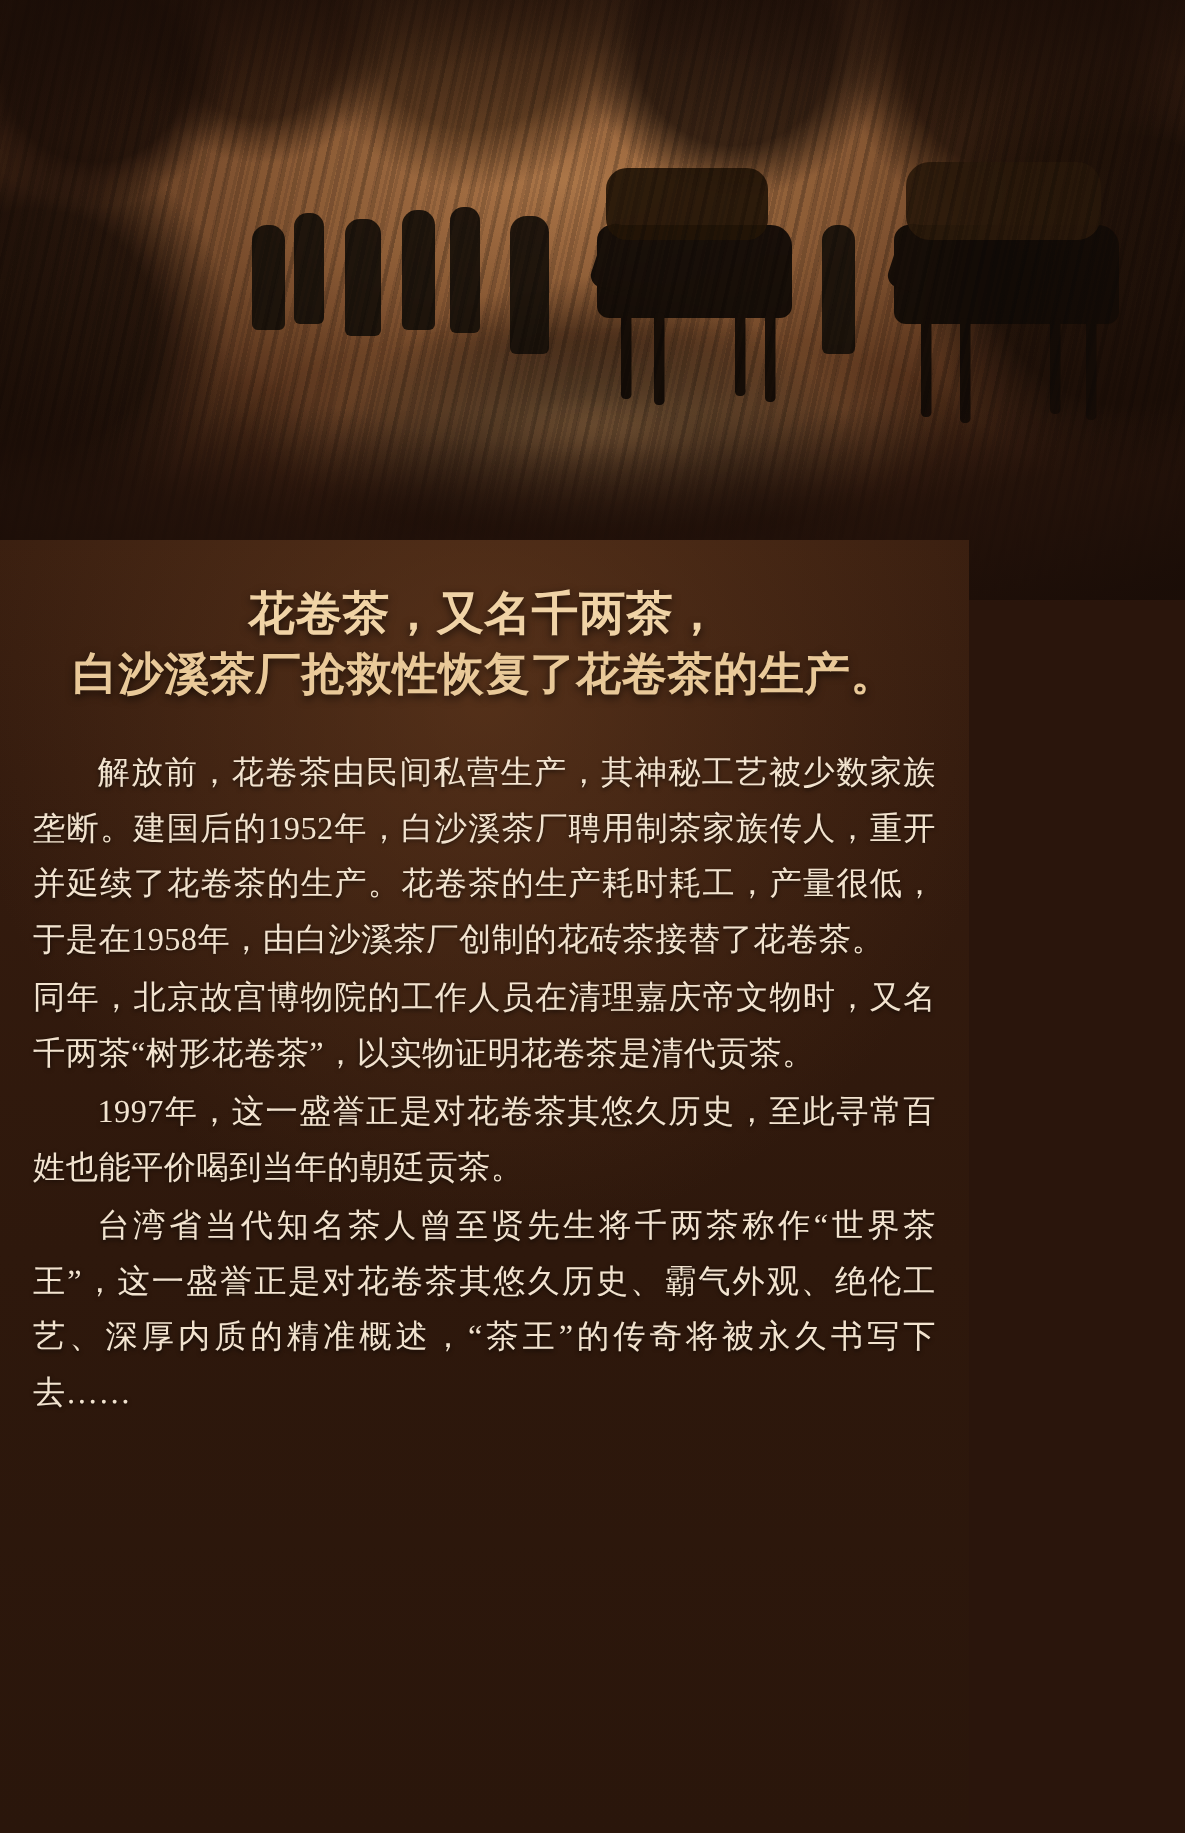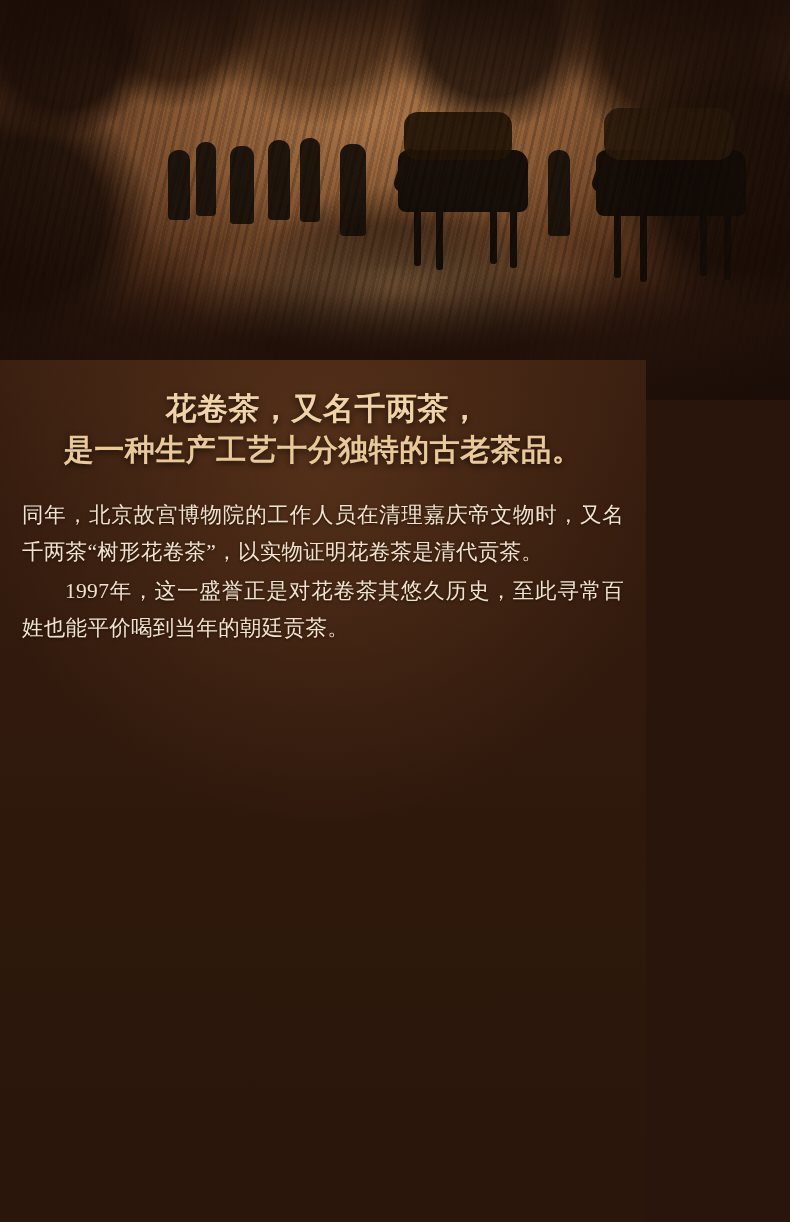--- a/index.html
+++ b/index.html
@@ -176,22 +176,24 @@
 
     <div class="brush"></div>
     <div class="sepia"></div>
     <div class="vignette"></div>
   </div>
 
   <div class="content">
 
     <div class="headline">
       <span class="l1">花卷茶，又名千两茶，</span>
-      <span class="l3">是一种生产工艺十分独特的古老茶品。</span>
+      <span class="l3">白沙溪茶厂抢救性恢复了花卷茶的生产。</span>
     </div>
 
     <div class="article">
+      <p class="indent">解放前，花卷茶由民间私营生产，其神秘工艺被少数家族垄断。建国后的1952年，白沙溪茶厂聘用制茶家族传人，重开并延续了花卷茶的生产。花卷茶的生产耗时耗工，产量很低，于是在1958年，由白沙溪茶厂创制的花砖茶接替了花卷茶。</p>
       <p>同年，北京故宫博物院的工作人员在清理嘉庆帝文物时，又名千两茶“树形花卷茶”，以实物证明花卷茶是清代贡茶。</p>
       <p class="indent">1997年，这一盛誉正是对花卷茶其悠久历史，至此寻常百姓也能平价喝到当年的朝廷贡茶。</p>
+      <p class="indent">台湾省当代知名茶人曾至贤先生将千两茶称作“世界茶王”，这一盛誉正是对花卷茶其悠久历史、霸气外观、绝伦工艺、深厚内质的精准概述，“茶王”的传奇将被永久书写下去……</p>
     </div>
 
   </div>
 </div>
 
 </body></html>

